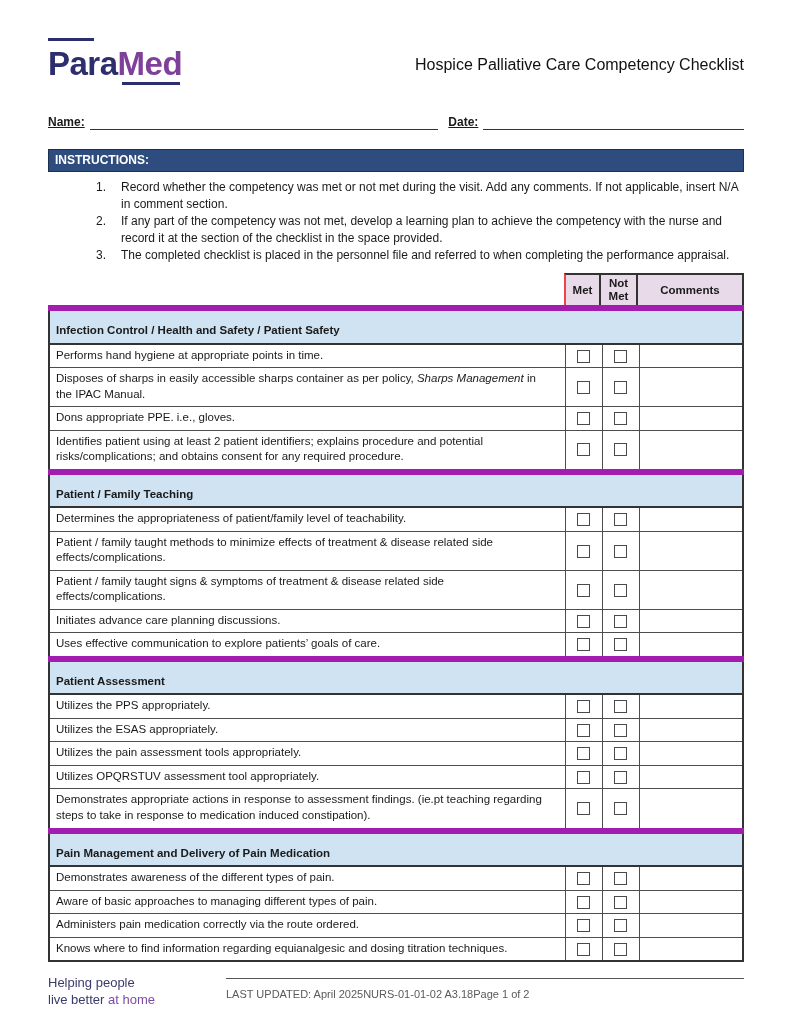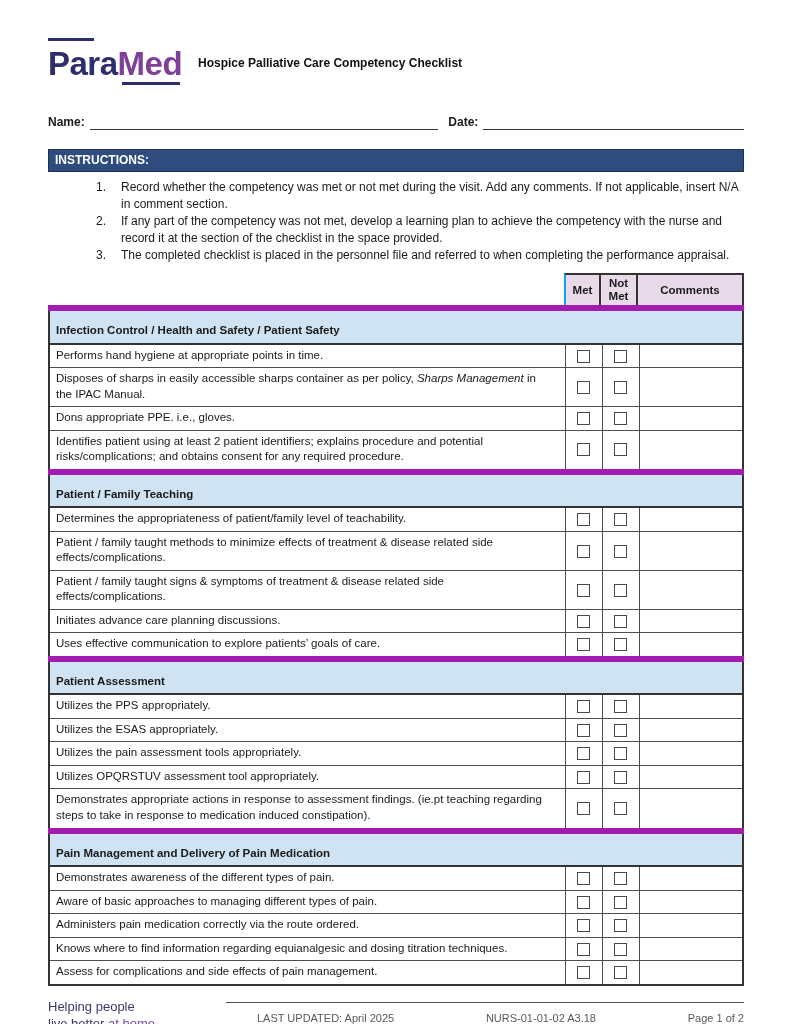--- a/index.html
+++ b/index.html
@@ -11,24 +11,24 @@
   }
   .content { padding:34px 47px 0 48px; }
 
   
   .hdr { display:flex; align-items:flex-start; }
   .logo-block { width:150px; flex:0 0 150px; padding-top:4px; }
   .logo-topline { width:46px; height:3px; background:var(--navy-logo); margin-bottom:6px; }
   .logo-text { font-size:33px; font-weight:bold; line-height:1; letter-spacing:-0.5px; color:var(--navy-logo); }
   .logo-text .med { color:var(--purple-logo); }
   .logo-underline { width:58px; height:3px; background:var(--navy-logo); margin-left:74px; margin-top:2px; }
-  .doc-title { flex:1; text-align:left; font-size:12px; font-weight:bold; color:#111; padding-top:22px; }
-
-  
-  .fields-row { display:flex; margin-top:30px; font-size:12px; font-weight:bold; }
+  .doc-title { flex:1; text-align:right; font-size:16px; font-weight:normal; color:#111; padding-top:22px; }
+
+  
+  .fields-row { display:flex; margin-top:30px; font-size:12px; font-weight:bold;text-decoration:underline; }
   .field-group { display:flex; align-items:flex-end; }
   .field-group.name { flex:1.32; }
   .field-group.date { flex:1; margin-left:10px; }
   .field-label { padding-bottom:1px; }
   .fill-line { flex:1; border-bottom:1px solid #333; height:15px; margin-left:5px; }
 
   
   .inst-bar {
     margin-top:19px; background:var(--bar-blue); color:#fff;
     font-size:12px; font-weight:bold; padding:3px 6px 4px;
@@ -40,21 +40,21 @@
   .inst-text { flex:1; max-width:622px; }
 
   
   .col-header-row { display:flex; margin-top:8px; height:32px; }
   .col-spacer { width:516px; flex:0 0 516px; }
   .col-h {
     background:var(--header-pink); border:2px solid #333; border-left:none; border-bottom:none;
     font-size:11.5px; font-weight:bold; display:flex; align-items:center; justify-content:center;
     text-align:center; line-height:1.15; color:#1a1a1a;
   }
-  .col-h.first { border-left:2px solid #0ea5e9; }
+  .col-h.first { border-left:2px solid #ef4444; }
   .col-h.met { width:37px; flex:0 0 37px; }
   .col-h.notmet { width:37px; flex:0 0 37px; }
   .col-h.comments { flex:1; }
 
   
   table.comp { width:100%; border-collapse:collapse; border:2px solid #333; table-layout:fixed; }
   table.comp col.c-item { width:516px; }
   table.comp col.c-met { width:37px; }
   table.comp col.c-notmet { width:37px; }
   table.comp td { border:1px solid #4d4d4d; font-size:11.5px; line-height:1.35; vertical-align:middle; }
@@ -67,21 +67,21 @@
   td.check-cell { text-align:center; padding:2px 0; }
   .checkbox { display:inline-block; width:13px; height:13px; border:1.5px solid #4a4a4a; background:#fff; vertical-align:middle; }
   td.comments-cell { background:#fff; }
 
   
   .footer { display:flex; margin-top:12px; align-items:flex-start; }
   .tagline { flex:0 0 178px; font-size:13px; font-weight:normal; line-height:1.32; color:var(--tagline-navy); padding-left:0; }
   .tagline .purple { color:var(--tagline-purple); }
   .footer-right { flex:1; padding-top:4px; }
   .footer-line { border-top:1px solid #555; }
-  .footer-meta { display:flex; justify-content:space-between; font-size:11px; color:#595959; margin-top:9px;margin-left:31px; }
+  .footer-meta { display:flex; font-size:11px; color:#595959; margin-top:9px; }
 </style>
 </head>
 <body>
 
 <div class="page" style="--navy-logo: #2D2E6E; --purple-logo: #7E4099; --bar-blue: #2E4C7D; --section-blue: #CFE3F3; --header-pink: #E9DAEA; --tagline-navy: #3A3A6B; --tagline-purple: #7C4AA8;">
   <div class="content">
 
     <div class="hdr">
       <div class="logo-block">
         <div class="logo-topline"></div>
@@ -246,26 +246,20 @@
             <td class="check-cell"><span class="checkbox"></span></td>
             <td class="check-cell"><span class="checkbox"></span></td>
             <td class="comments-cell"></td>
           </tr>
           <tr>
             <td class="item-cell"><span>Knows where to find information regarding equianalgesic and dosing titration techniques.</span></td>
             <td class="check-cell"><span class="checkbox"></span></td>
             <td class="check-cell"><span class="checkbox"></span></td>
             <td class="comments-cell"></td>
           </tr>
-          <tr>
-            <td class="item-cell"><span>Assess for complications and side effects of pain management.</span></td>
-            <td class="check-cell"><span class="checkbox"></span></td>
-            <td class="check-cell"><span class="checkbox"></span></td>
-            <td class="comments-cell"></td>
-          </tr>
         </tbody>
     </table>
 
     <div class="footer">
       <div class="tagline">
         <div>Helping people</div>
         <div><span>live better </span><span class="purple">at home</span></div>
       </div>
       <div class="footer-right">
         <div class="footer-line"></div>

